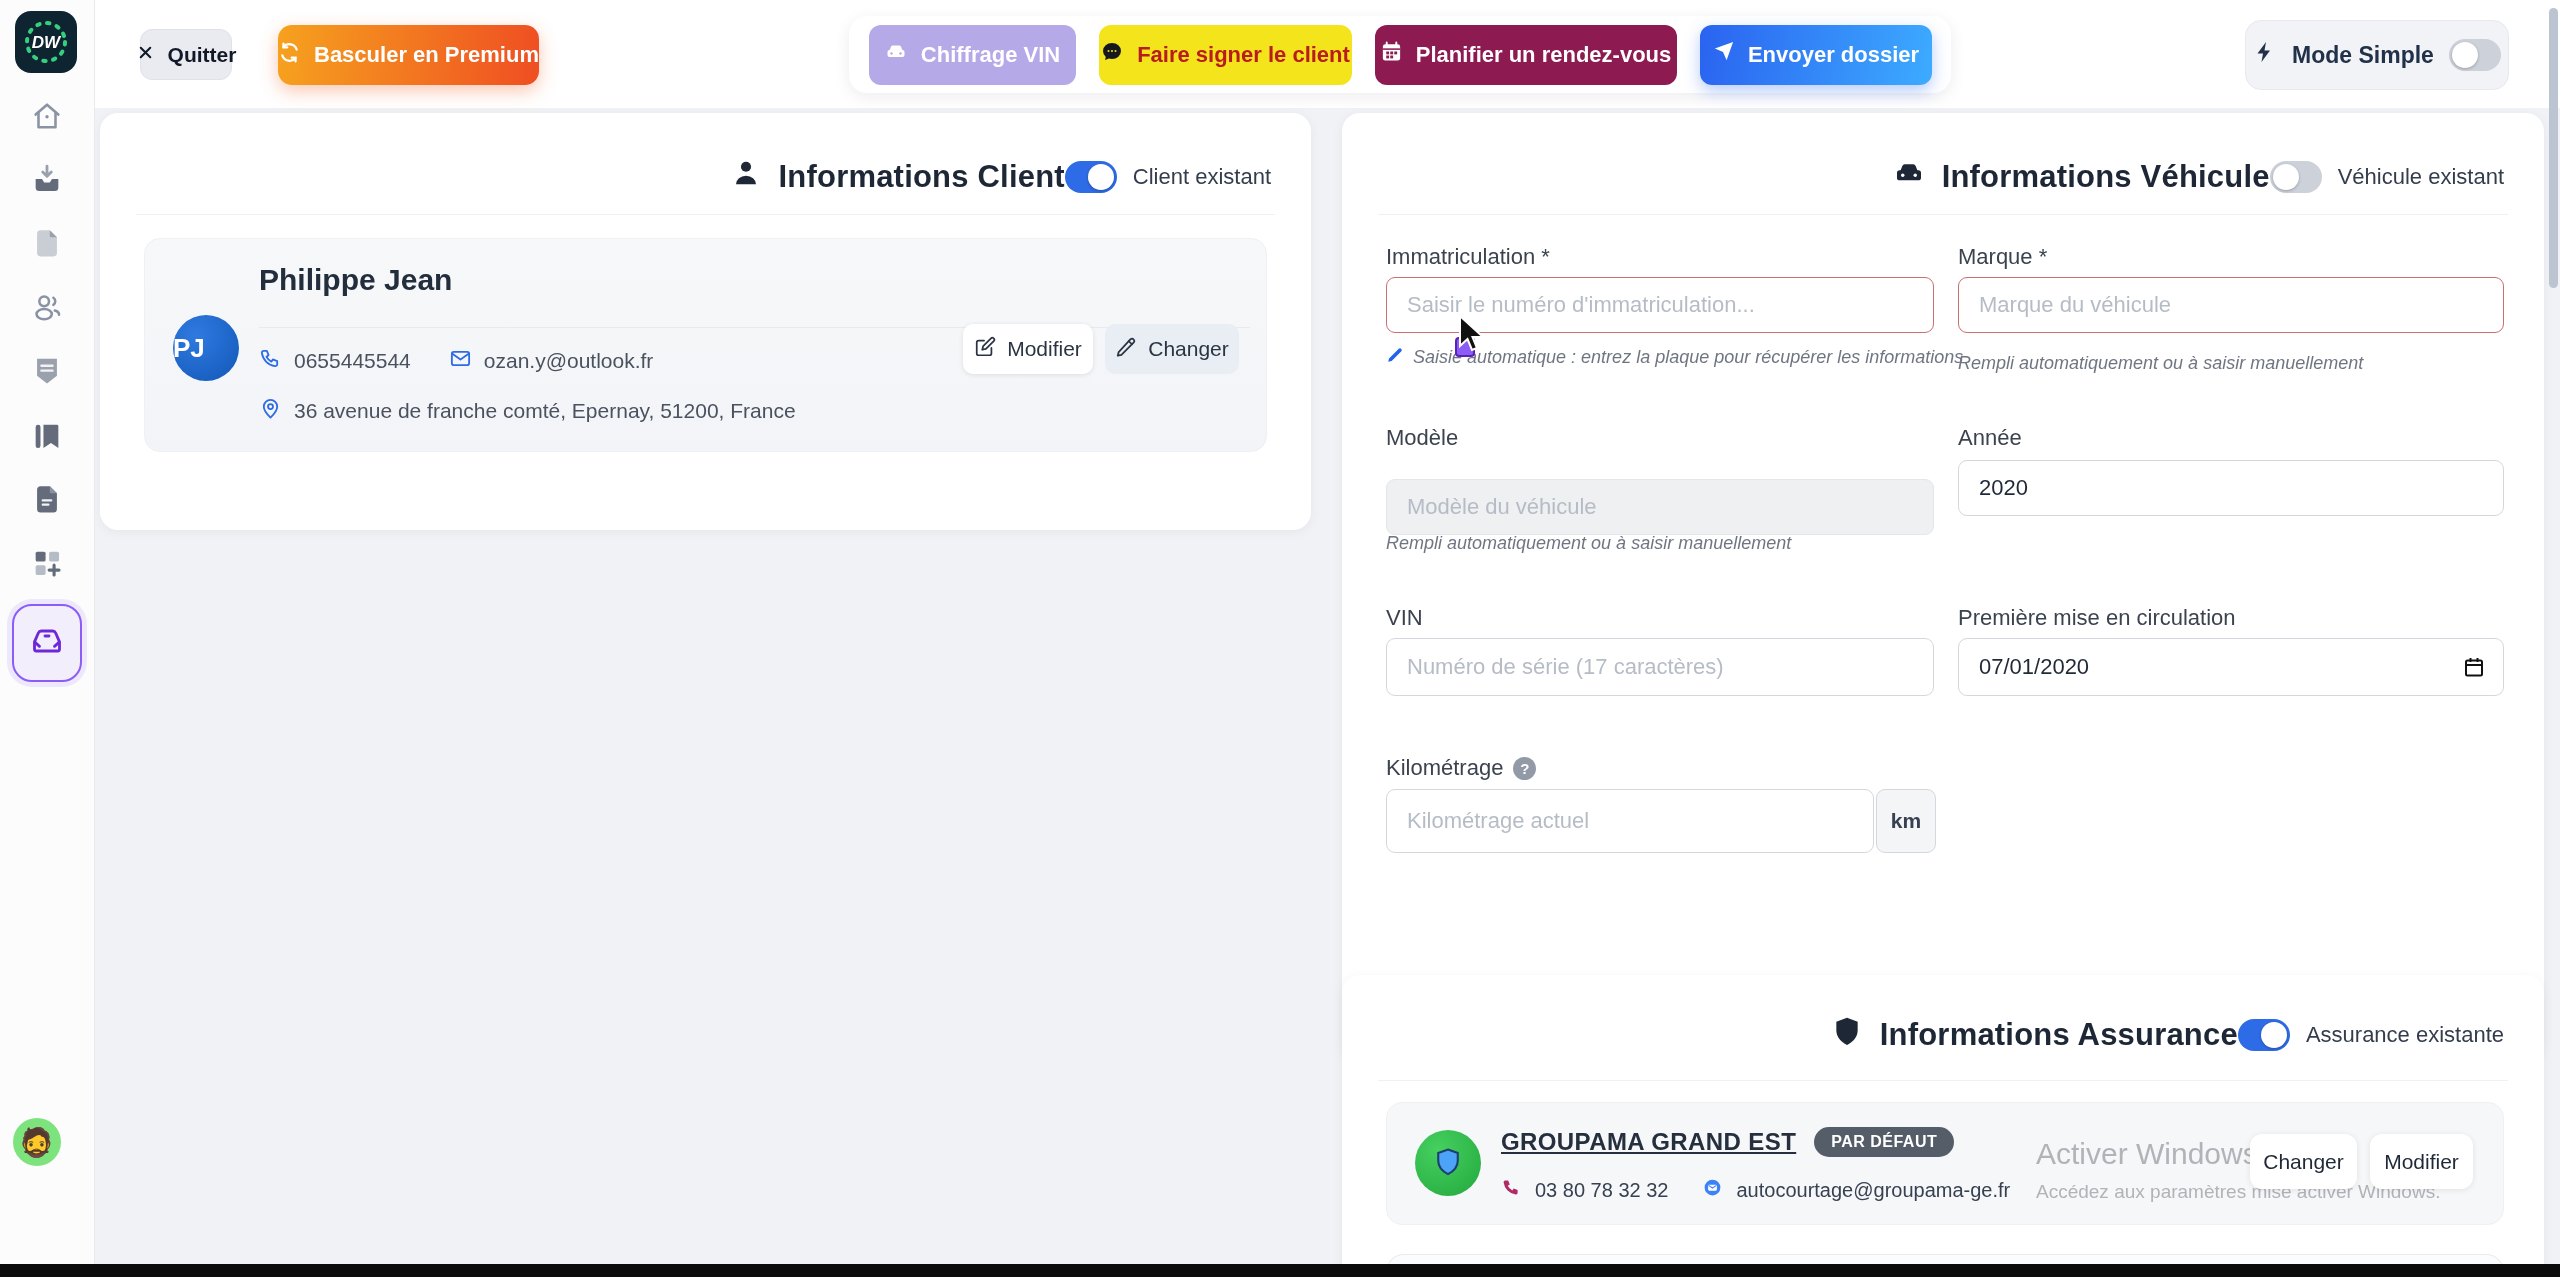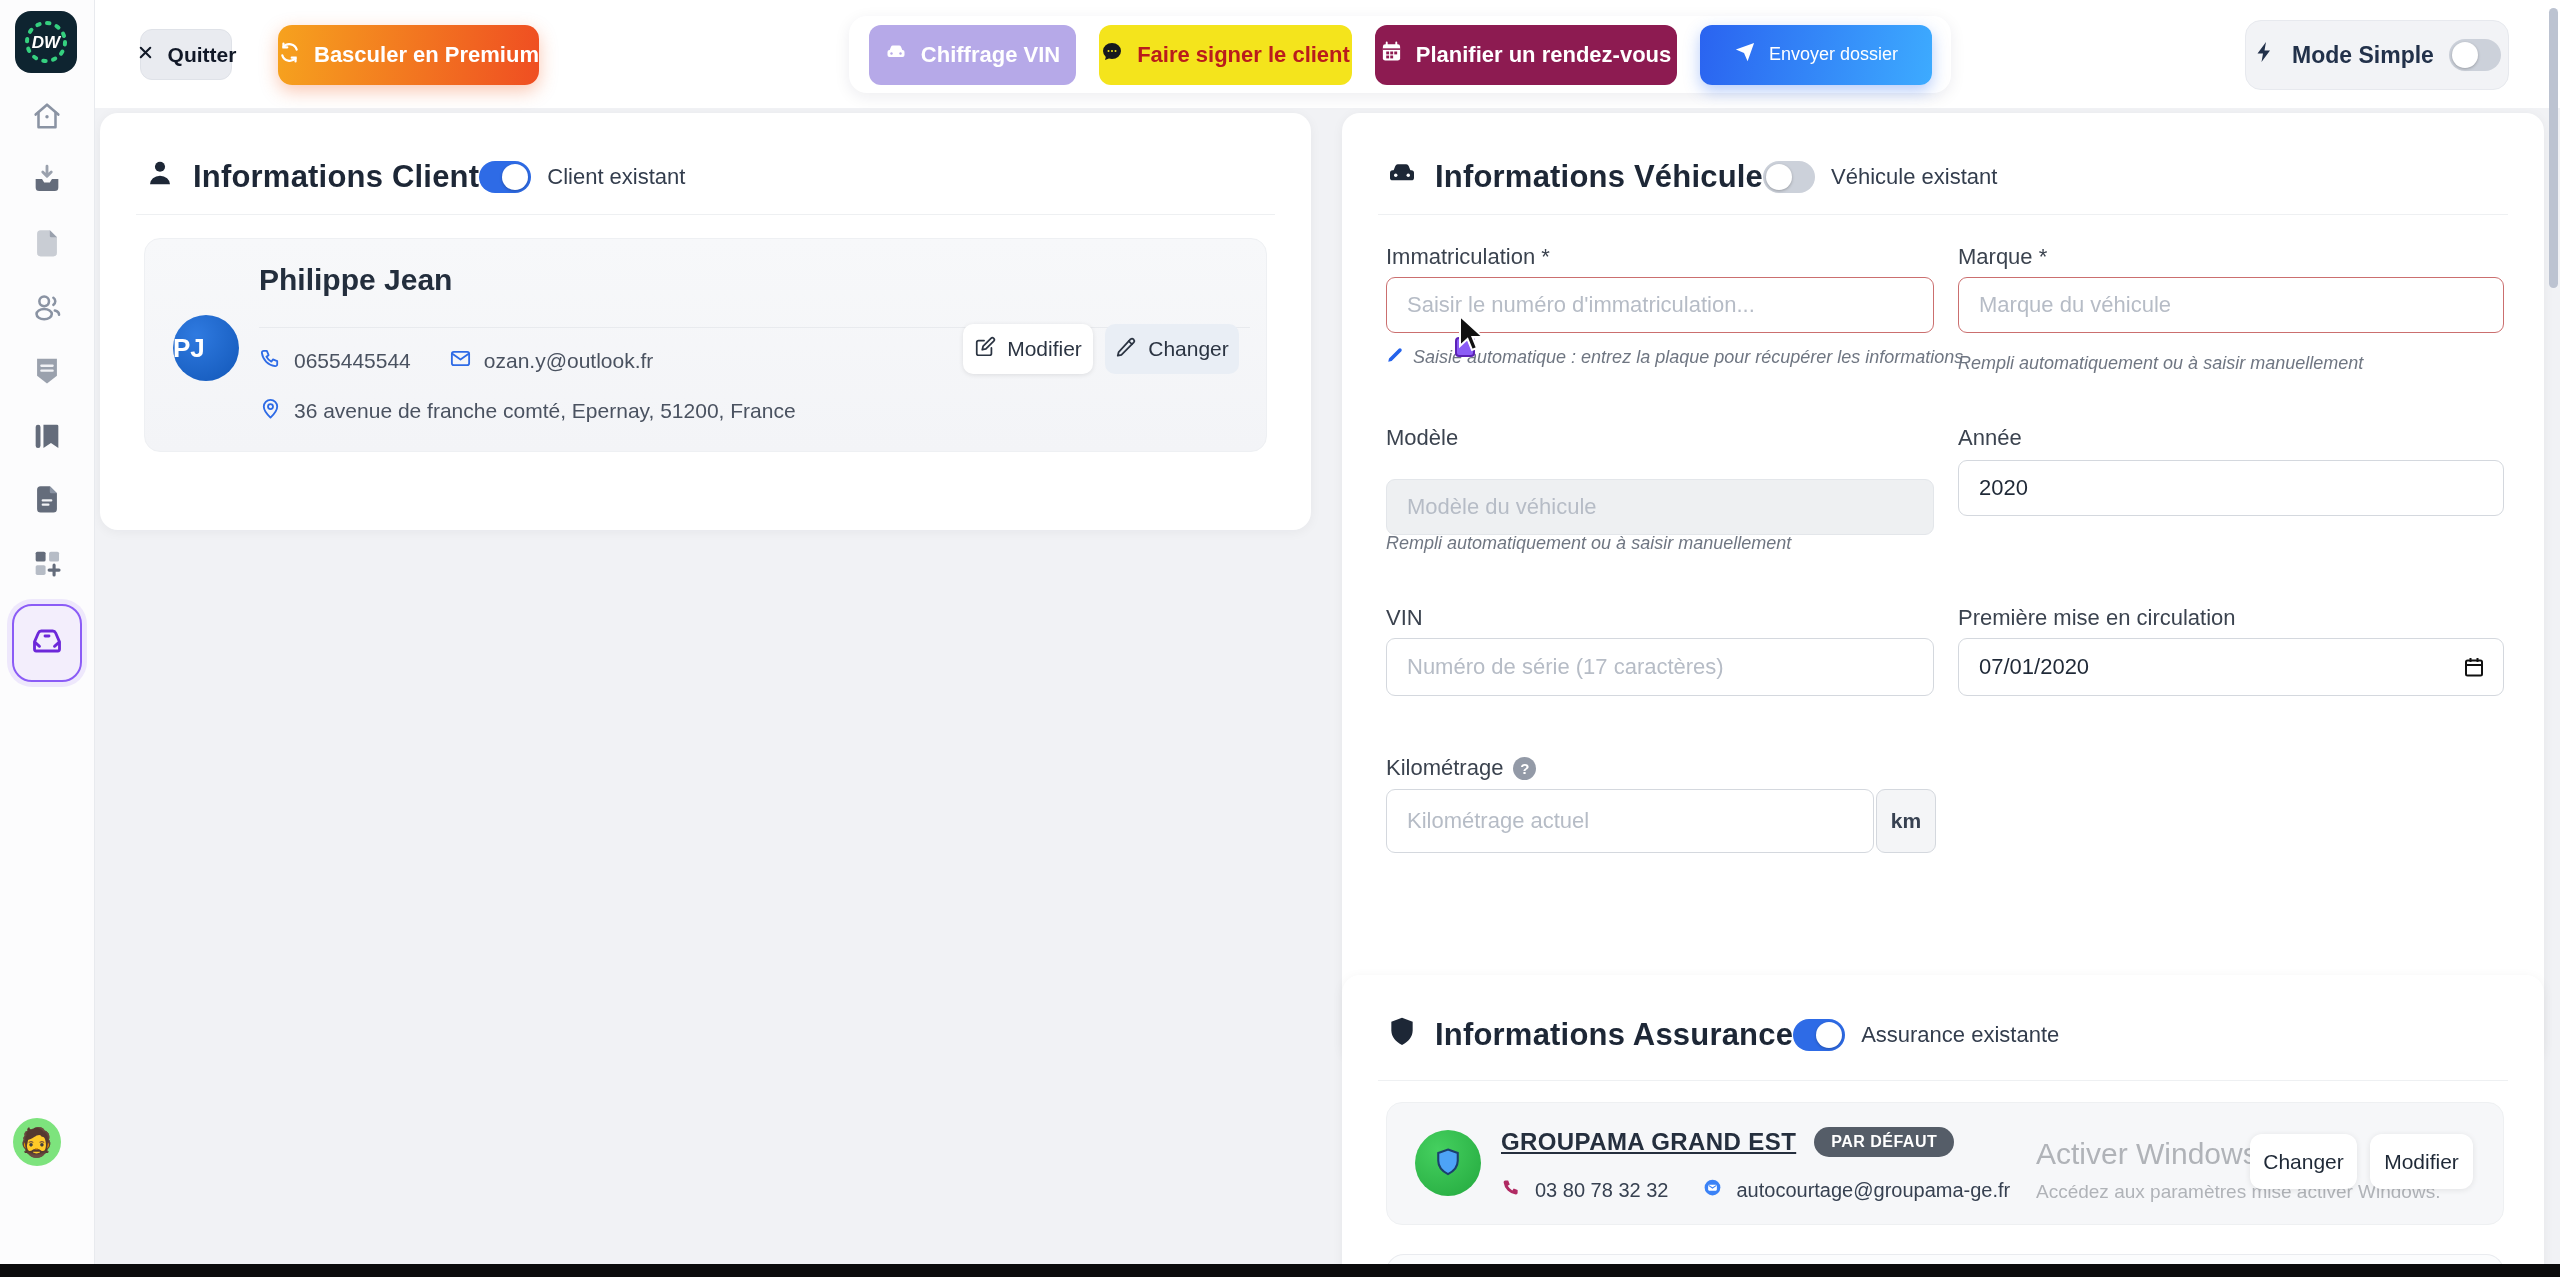--- a/index.html
+++ b/index.html
@@ -20,32 +20,32 @@
 
   
   .topbar { position:absolute; left:95px; top:0; width:2465px; height:108px; background:#ffffff; z-index:4; }
   .btn { display:flex; align-items:center; justify-content:center; gap:13px; border:none; cursor:pointer; font-family:inherit; white-space:nowrap; }
   .btn-quit { position:absolute; left:45px; top:29px; width:92px; height:51px; border-radius:12px; background:#e9ebf0; border:1px solid #dfe2e8; color:#111827; font-size:21px; font-weight:700; }
   .btn-premium { position:absolute; left:183px; top:25px; width:261px; height:60px; border-radius:14px; background:linear-gradient(95deg,#f6a21e,#ef4e22); color:#fff; font-size:22px; font-weight:700; box-shadow:0 6px 18px rgba(240,95,35,.35); }
   .action-bar { position:absolute; left:754px; top:16px; width:1102px; height:77px; background:#ffffff; border-radius:18px; box-shadow:0 4px 16px rgba(20,30,60,.08); display:flex; align-items:center; justify-content:center; gap:23px; }
   .btn-vin { width:207px; height:60px; border-radius:12px; background:#b6a9e8; color:#ffffff; font-size:22px; font-weight:700; }
   .btn-sign { width:253px; height:60px; border-radius:12px; background:#f4e41c; color:#b91c1c; font-size:22px; font-weight:700; }
   .btn-appt { width:302px; height:60px; border-radius:12px; background:#8d1b51; color:#ffffff; font-size:22px; font-weight:700; }
-  .btn-send { width:232px; height:60px; border-radius:12px; background:linear-gradient(100deg,#2a63f0,#3dabff); color:#ffffff; font-size:18px; font-weight:400; box-shadow:0 6px 16px rgba(45,110,240,.35); }
+  .btn-send { width:232px; height:60px; border-radius:12px; background:linear-gradient(100deg,#2a63f0,#3dabff); color:#ffffff; font-size:22px; font-weight:700; box-shadow:0 6px 16px rgba(45,110,240,.35); }
   .mode-simple { position:absolute; left:2150px; top:20px; width:264px; height:70px; border-radius:16px; background:#f2f3f6; border:1px solid #e7e9ee; display:flex; align-items:center; justify-content:center; gap:15px; color:#22314a; font-size:23px; font-weight:600; }
 
   
   .tgl { width:52px; height:32px; border-radius:16px; position:relative; cursor:pointer; flex:none; }
   .tgl .knob { position:absolute; top:3px; width:26px; height:26px; border-radius:50%; background:#ffffff; box-shadow:0 1px 3px rgba(0,0,0,.25); }
   .tgl.on { background:#2e6be6; } .tgl.on .knob { right:3px; }
   .tgl.off { background:#ccd1da; } .tgl.off .knob { left:3px; }
 
   
   .panel { position:absolute; background:#ffffff; border-radius:18px; box-shadow:0 2px 12px rgba(16,24,40,.05); }
-  .panel-head { position:absolute; left:44px; right:40px; top:38px; height:52px; display:flex; align-items:center; justify-content:flex-start; }
+  .panel-head { position:absolute; left:44px; right:40px; top:38px; height:52px; display:flex; align-items:center; justify-content:flex-end; }
   .panel-title { display:flex; align-items:center; gap:17px; color:#1d2736; font-size:31px; font-weight:700; letter-spacing:.2px; }
   .panel-title svg { width:32px; height:32px; flex:none; }
   .tgl-group { display:flex; align-items:center; gap:16px; color:#333d4d; font-size:22px; font-weight:500; }
   .divider { position:absolute; left:36px; right:36px; top:101px; height:1px; background:#eef0f2; }
 
   
   .client-card { position:absolute; left:44px; top:125px; width:1123px; height:214px; border-radius:16px; background:linear-gradient(#f7f8fa,#f3f4f7); border:1px solid #eef0f3; }
   .pj-avatar { position:absolute; left:28px; top:76px; width:66px; height:66px; border-radius:50%; background:radial-gradient(circle at 35% 30%,#2f7ae0,#1257b8); color:#fff; font-size:26px; font-weight:700; display:flex; align-items:center; justify-content:flex-start; }
   .client-name { position:absolute; left:114px; top:24px; font-size:30px; font-weight:600; color:#232e3d; }
   .name-divider { position:absolute; left:114px; right:16px; top:88px; height:1px; background:#e8eaee; }

